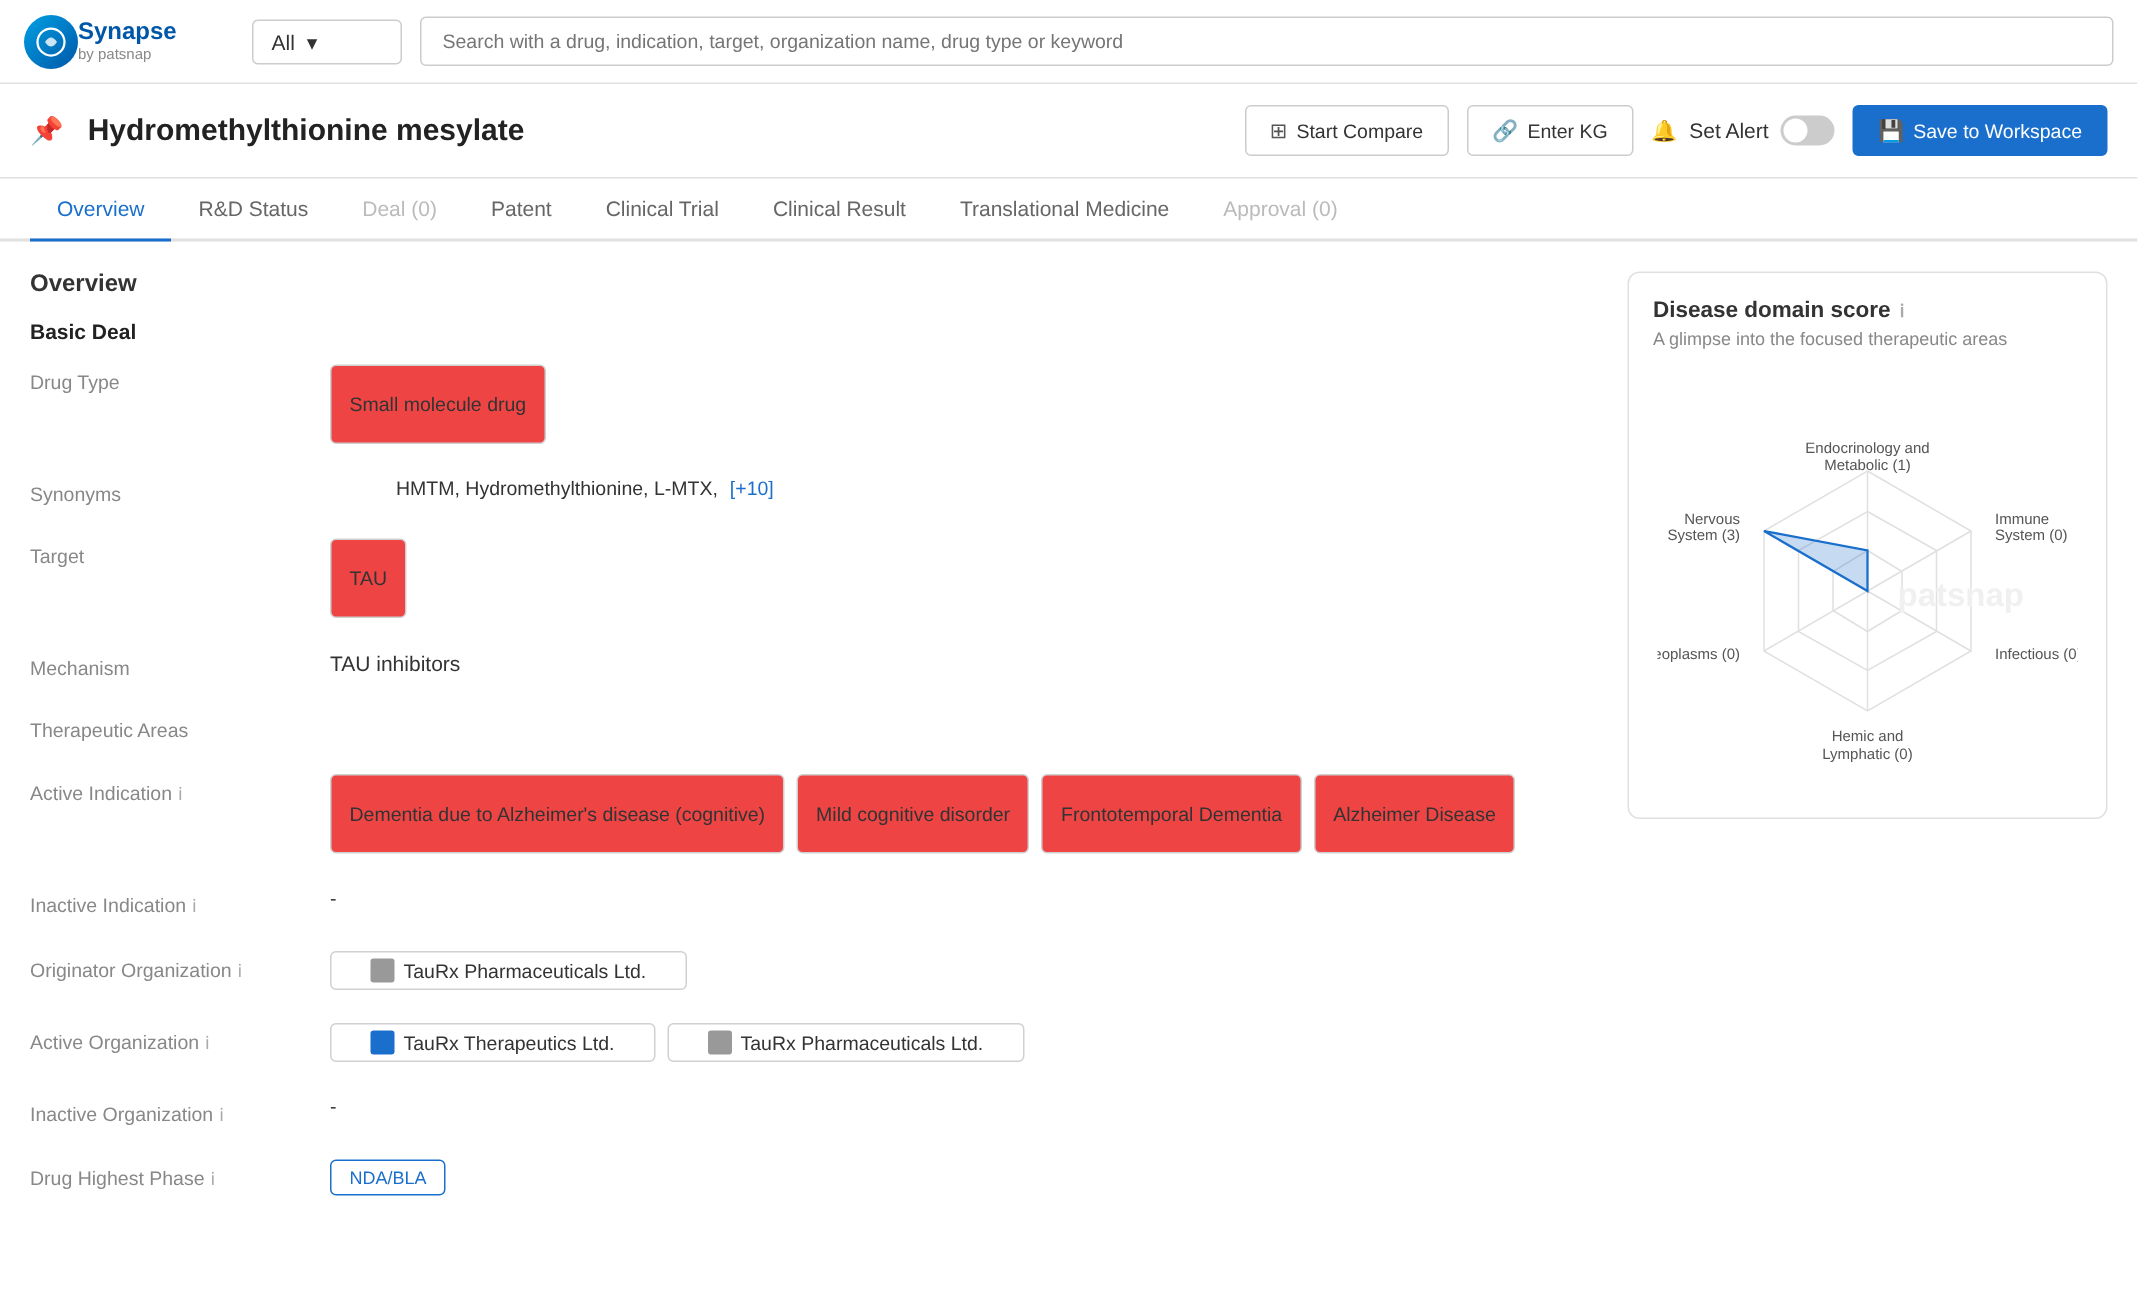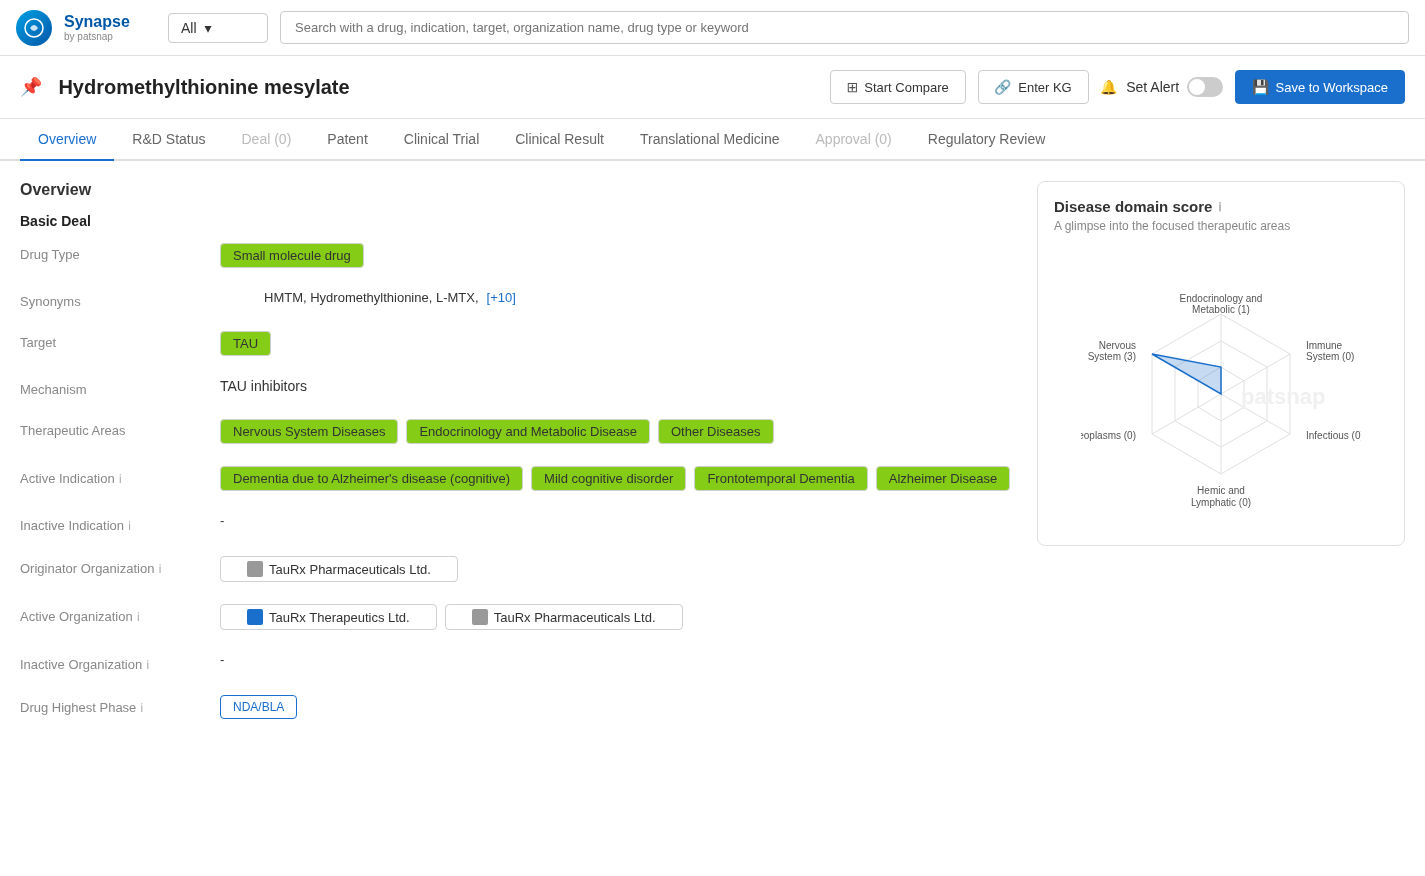--- a/index.html
+++ b/index.html
@@ -3,21 +3,21 @@
   <meta charset="utf-8">
   <style>
     * { box-sizing: border-box; margin: 0; padding: 0; }
     body { font-family: -apple-system, BlinkMacSystemFont, 'Segoe UI', sans-serif; font-size: 14px; color: #333; background: #fff; }
 
     
     .top-bar {
       display: flex; align-items: center; padding: 8px 16px; border-bottom: 1px solid #e0e0e0;
       height: 56px; gap: 12px;
     }
-    .logo-area { display: flex; align-items: center; gap: 12px; min-width: 140px; }
+    .logo-area { display: flex; align-items: center; gap: 0; min-width: 140px; }
     .logo-icon { width: 36px; height: 36px; border-radius: 50%; background: linear-gradient(135deg, #00a0e3, #0057a8); display: flex; align-items: center; justify-content: center; color: #fff; font-size: 12px; font-weight: bold; }
     .logo-text { display: flex; flex-direction: column; line-height: 1.2; }
     .logo-name { font-size: 16px; font-weight: 700; color: #0057a8; }
     .logo-sub { font-size: 10px; color: #888; }
     .search-type-select {
       display: flex; align-items: center; border: 1px solid #ccc; border-radius: 4px;
       padding: 6px 12px; gap: 8px; cursor: pointer; min-width: 100px; background: #fff;
     }
     .search-box {
       flex: 1; border: 1px solid #ccc; border-radius: 4px; padding: 8px 14px;
@@ -62,38 +62,38 @@
     .main-content { flex: 1; }
 
     .section-title { font-size: 16px; font-weight: 700; margin-bottom: 14px; }
     .subsection-title { font-size: 14px; font-weight: 700; margin-bottom: 14px; color: #222; }
 
     .field-row { display: flex; margin-bottom: 22px; align-items: flex-start; }
     .field-label { min-width: 200px; color: #888; font-size: 13px; padding-top: 4px; display: flex; align-items: center; gap: 4px; }
     .field-value { flex: 1; display: flex; flex-wrap: wrap; gap: 8px; align-items: center; }
 
     .tag {
-      display: inline-block; padding: 4px 12px; border: 1px solid #d0d0d0;
-      border-radius: 4px; font-size: 13px; color: #333; background: #84cc16;
+      display: inline-block; padding: 18px 12px; border: 1px solid #d0d0d0;
+      border-radius: 4px; font-size: 13px; color: #333; background: #ef4444;
     }
     .plus-link { color: #1a6fcc; font-size: 13px; cursor: pointer; }
     .dash-value { color: #333; font-size: 13px; }
 
     .org-tag {
       display: inline-flex; align-items: center; gap: 6px; padding: 4px 26px;
       border: 1px solid #d0d0d0; border-radius: 4px; font-size: 13px; color: #333; background: #fff; text-align: center;
     }
     .org-icon { width: 16px; height: 16px; background: #ccc; border-radius: 2px; display: inline-block; flex-shrink: 0; }
     .org-icon.blue { background: #1a6fcc; }
     .org-icon.gray { background: #999; }
     .info-icon { color: #aaa; font-size: 12px; cursor: pointer; }
 
     
     .disease-panel {
-      width: 368px; border: 1px solid #e0e0e0; border-radius: 8px; padding: 16px;
+      width: 320px; border: 1px solid #e0e0e0; border-radius: 8px; padding: 16px;
       flex-shrink: 0; height: fit-content;
     }
     .disease-panel-title { font-size: 15px; font-weight: 600; margin-bottom: 4px; display: flex; align-items: center; gap: 6px; }
     .disease-panel-sub { font-size: 12px; color: #888; margin-bottom: 16px; }
 
     .radar-container { width: 100%; display: flex; justify-content: center; }
 
     
     .synonyms-list { font-size: 13px; color: #333; margin-left: 44px; }
 
@@ -154,21 +154,20 @@
 
 <div class="tabs">
   <div class="tab active">Overview</div>
   <div class="tab">R&amp;D Status</div>
   <div class="tab disabled">Deal (0)</div>
   <div class="tab">Patent</div>
   <div class="tab">Clinical Trial</div>
   <div class="tab">Clinical Result</div>
   <div class="tab">Translational Medicine</div>
   <div class="tab disabled">Approval (0)</div>
-  <div class="tab">Regulatory Review</div>
 </div>
 
 <div class="content">
   <div class="main-content">
     <div class="section-title">Overview</div>
     <div class="subsection-title">Basic Deal</div>
 
     <div class="field-row">
       <div class="field-label">Drug Type</div>
       <div class="field-value">
@@ -193,25 +192,20 @@
 
     <div class="field-row">
       <div class="field-label">Mechanism</div>
       <div class="field-value">
         <span>TAU inhibitors</span>
       </div>
     </div>
 
     <div class="field-row">
       <div class="field-label">Therapeutic Areas</div>
-      <div class="field-value">
-        <span class="tag">Nervous System Diseases</span>
-        <span class="tag">Endocrinology and Metabolic Disease</span>
-        <span class="tag">Other Diseases</span>
-      </div>
     </div>
 
     <div class="field-row">
       <div class="field-label">
         <span>Active Indication</span>
         <span class="info-icon">ℹ</span>
       </div>
       <div class="field-value">
         <span class="tag">Dementia due to Alzheimer's disease (cognitive)</span>
         <span class="tag">Mild cognitive disorder</span>

